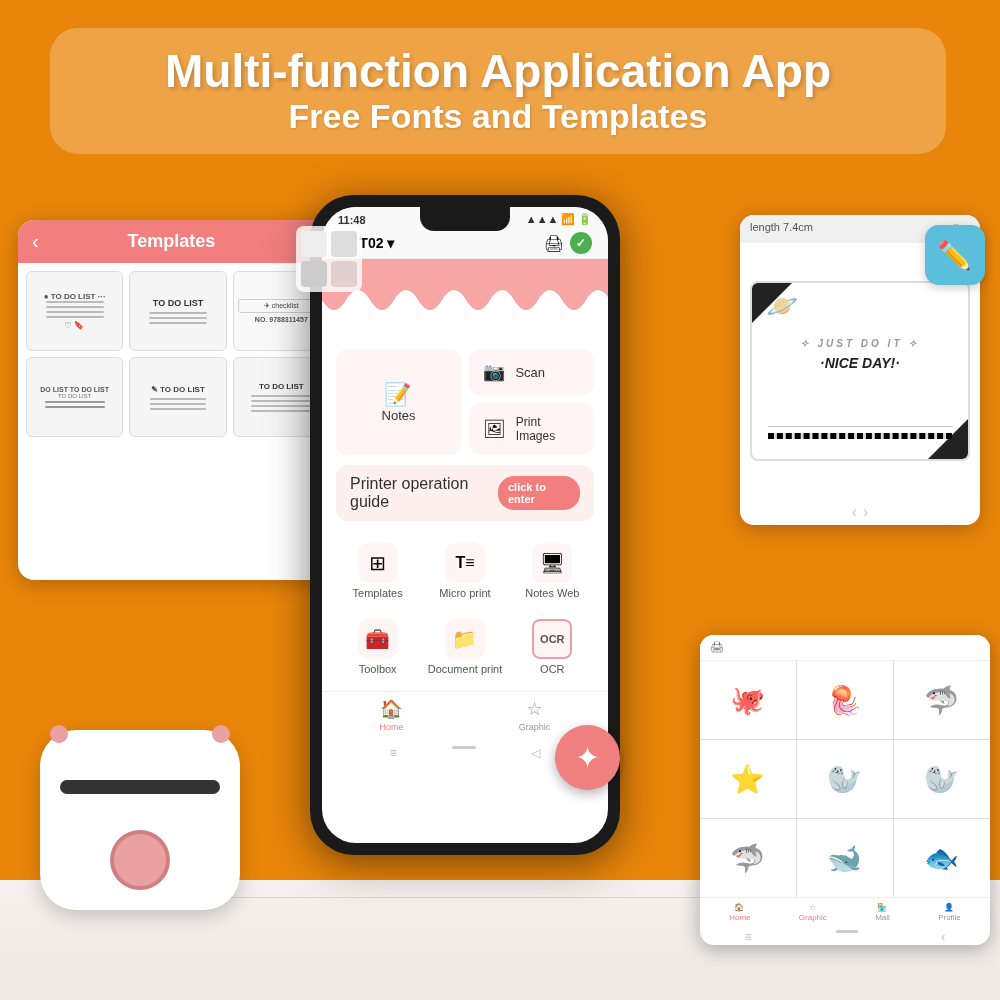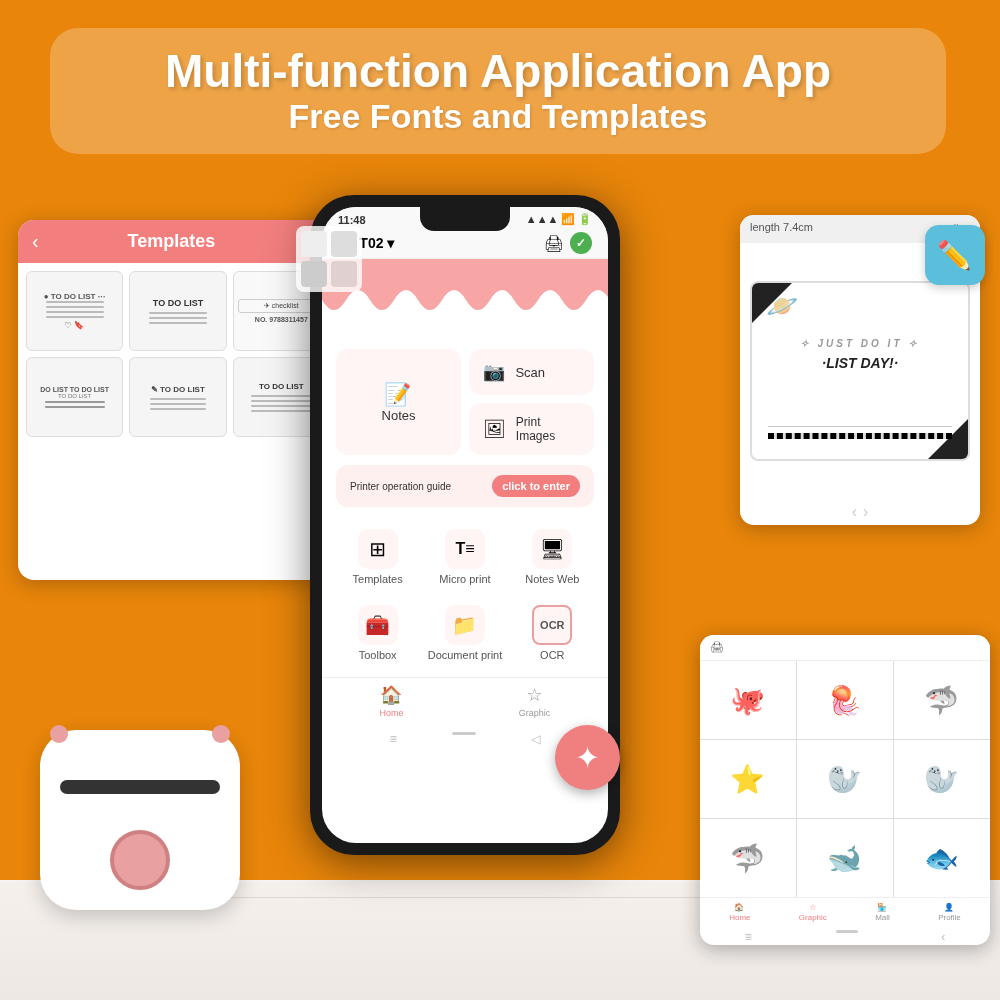--- a/index.html
+++ b/index.html
@@ -215,21 +215,21 @@
     .printer-guide {
       margin: 6px 14px;
       background: #FFF0F0;
       border-radius: 12px;
       padding: 10px 14px;
       display: flex;
       align-items: center;
       justify-content: space-between;
     }
     .guide-text {
-      font-size: 10px;
+      font-size: 16px;
       color: #333;
     }
     .guide-btn {
       background: #F27E7E;
       color: white;
       font-size: 11px;
       border-radius: 16px;
       padding: 5px 10px;
       font-weight: 600;
     }
@@ -740,21 +740,21 @@
   <div class="notebook-body">
     <div class="notebook-image-area">
 
       <div style="position:absolute;top:0;left:0;width:40px;height:40px;background:#222;clip-path:polygon(0 0, 100% 0, 0 100%);"></div>
       <div style="position:absolute;bottom:0;right:0;width:40px;height:40px;background:#222;clip-path:polygon(100% 0, 100% 100%, 0 100%);"></div>
 
       <span class="notebook-planet">🪐</span>
 
       <div class="notebook-text" style="top:55px;">
         <div style="font-size:10px;letter-spacing:3px;color:#999;">✧ JUST DO IT ✧</div>
-        <div style="font-size:14px;margin-top:6px;">·LIST DAY!·</div>
+        <div style="font-size:14px;margin-top:6px;">·NICE DAY!·</div>
       </div>
 
       <div style="position:absolute;bottom:20px;left:16px;right:16px;display:flex;flex-direction:column;gap:6px;">
         <div style="height:1px;background:#ccc;"></div>
         <div style="height:1px;background:#ddd;border-style:dashed;"></div>
       </div>
     </div>
   </div>
 
   <div style="padding:4px;display:flex;justify-content:center;gap:6px;">

